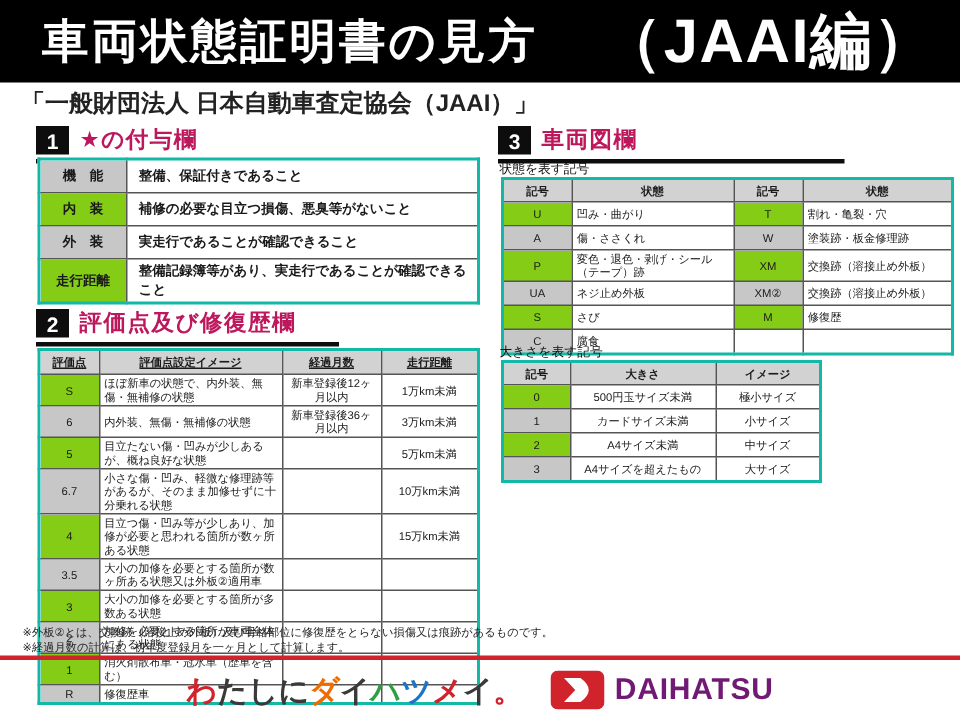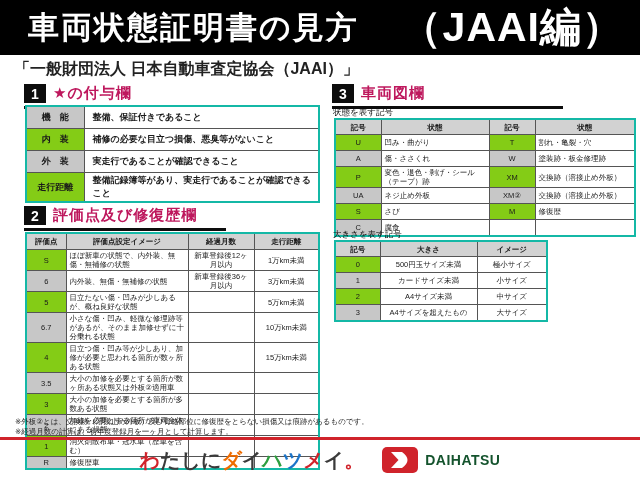--- a/index.html
+++ b/index.html
@@ -19,37 +19,37 @@
   .t{position:absolute;border-collapse:collapse;table-layout:fixed;background:#fff;
      border:2px solid #14b8a6;}
   .t td,.t th{border:1px solid #555;overflow:hidden;padding:1px 3px;vertical-align:middle;}
   .t th{background:#d2d2d2;font-weight:bold;text-align:center;}
   .bg-g{background:#c7c7c7;}
   .bg-l{background:#84cc16;}
   .t1 td{height:19px;font-size:9px;font-weight:bold;}
   .t1 .lbl{text-align:center;}
   .t1 .dsc{padding-left:8px;}
   .t2 td,.t2 th{font-size:7.5px;line-height:9px;}
-  .t2 th{height:13px;}
+  .t2 th{height:13px;text-decoration:underline;}
   .t2 .rs{height:12px;}  .t2 .rt{height:19px;}
   .t2 .score{text-align:center;}
   .t2 .mon,.t2 .mil{text-align:center;margin-top:44px;}
   .t3 td,.t3 th,.t4 td,.t4 th{font-size:7.5px;line-height:9px;}
   .t3 th,.t4 th{height:12px;}
   .t3 td{height:13px;}
   .t4 td{height:13px;text-align:center;}
   .t3 .sym{text-align:center;}
   .mini-label{position:absolute;font-size:8.5px;font-weight:normal;color:#111;}
   .footnotes{position:absolute;top:417px;left:15px;font-size:7.5px;line-height:9.5px;color:#222;}
   .redline{position:absolute;top:437px;left:0;width:640px;height:3px;background:#d0232b;}
   .footer{position:absolute;top:444px;left:0;width:640px;height:32px;display:flex;
           align-items:center;justify-content:center;gap:18px;}
   .slogan{font-size:20px;font-weight:bold;letter-spacing:0px;}
   .logo-wrap{display:flex;align-items:center;gap:7px;}
-  .brand{color:#14532d;font-weight:bold;font-size:14px;letter-spacing:0.5px;}
+  .brand{color:#701a75;font-weight:bold;font-size:20px;letter-spacing:0.5px;}
 </style>
 </head>
 <body>
 
 <div class="topbar">
   <span class="ttl">車両状態証明書の見方</span>
   <span class="edn">（JAAI編）</span>
 </div>
 
 <div class="subtitle">「一般財団法人 日本自動車査定協会（JAAI）」</div>

